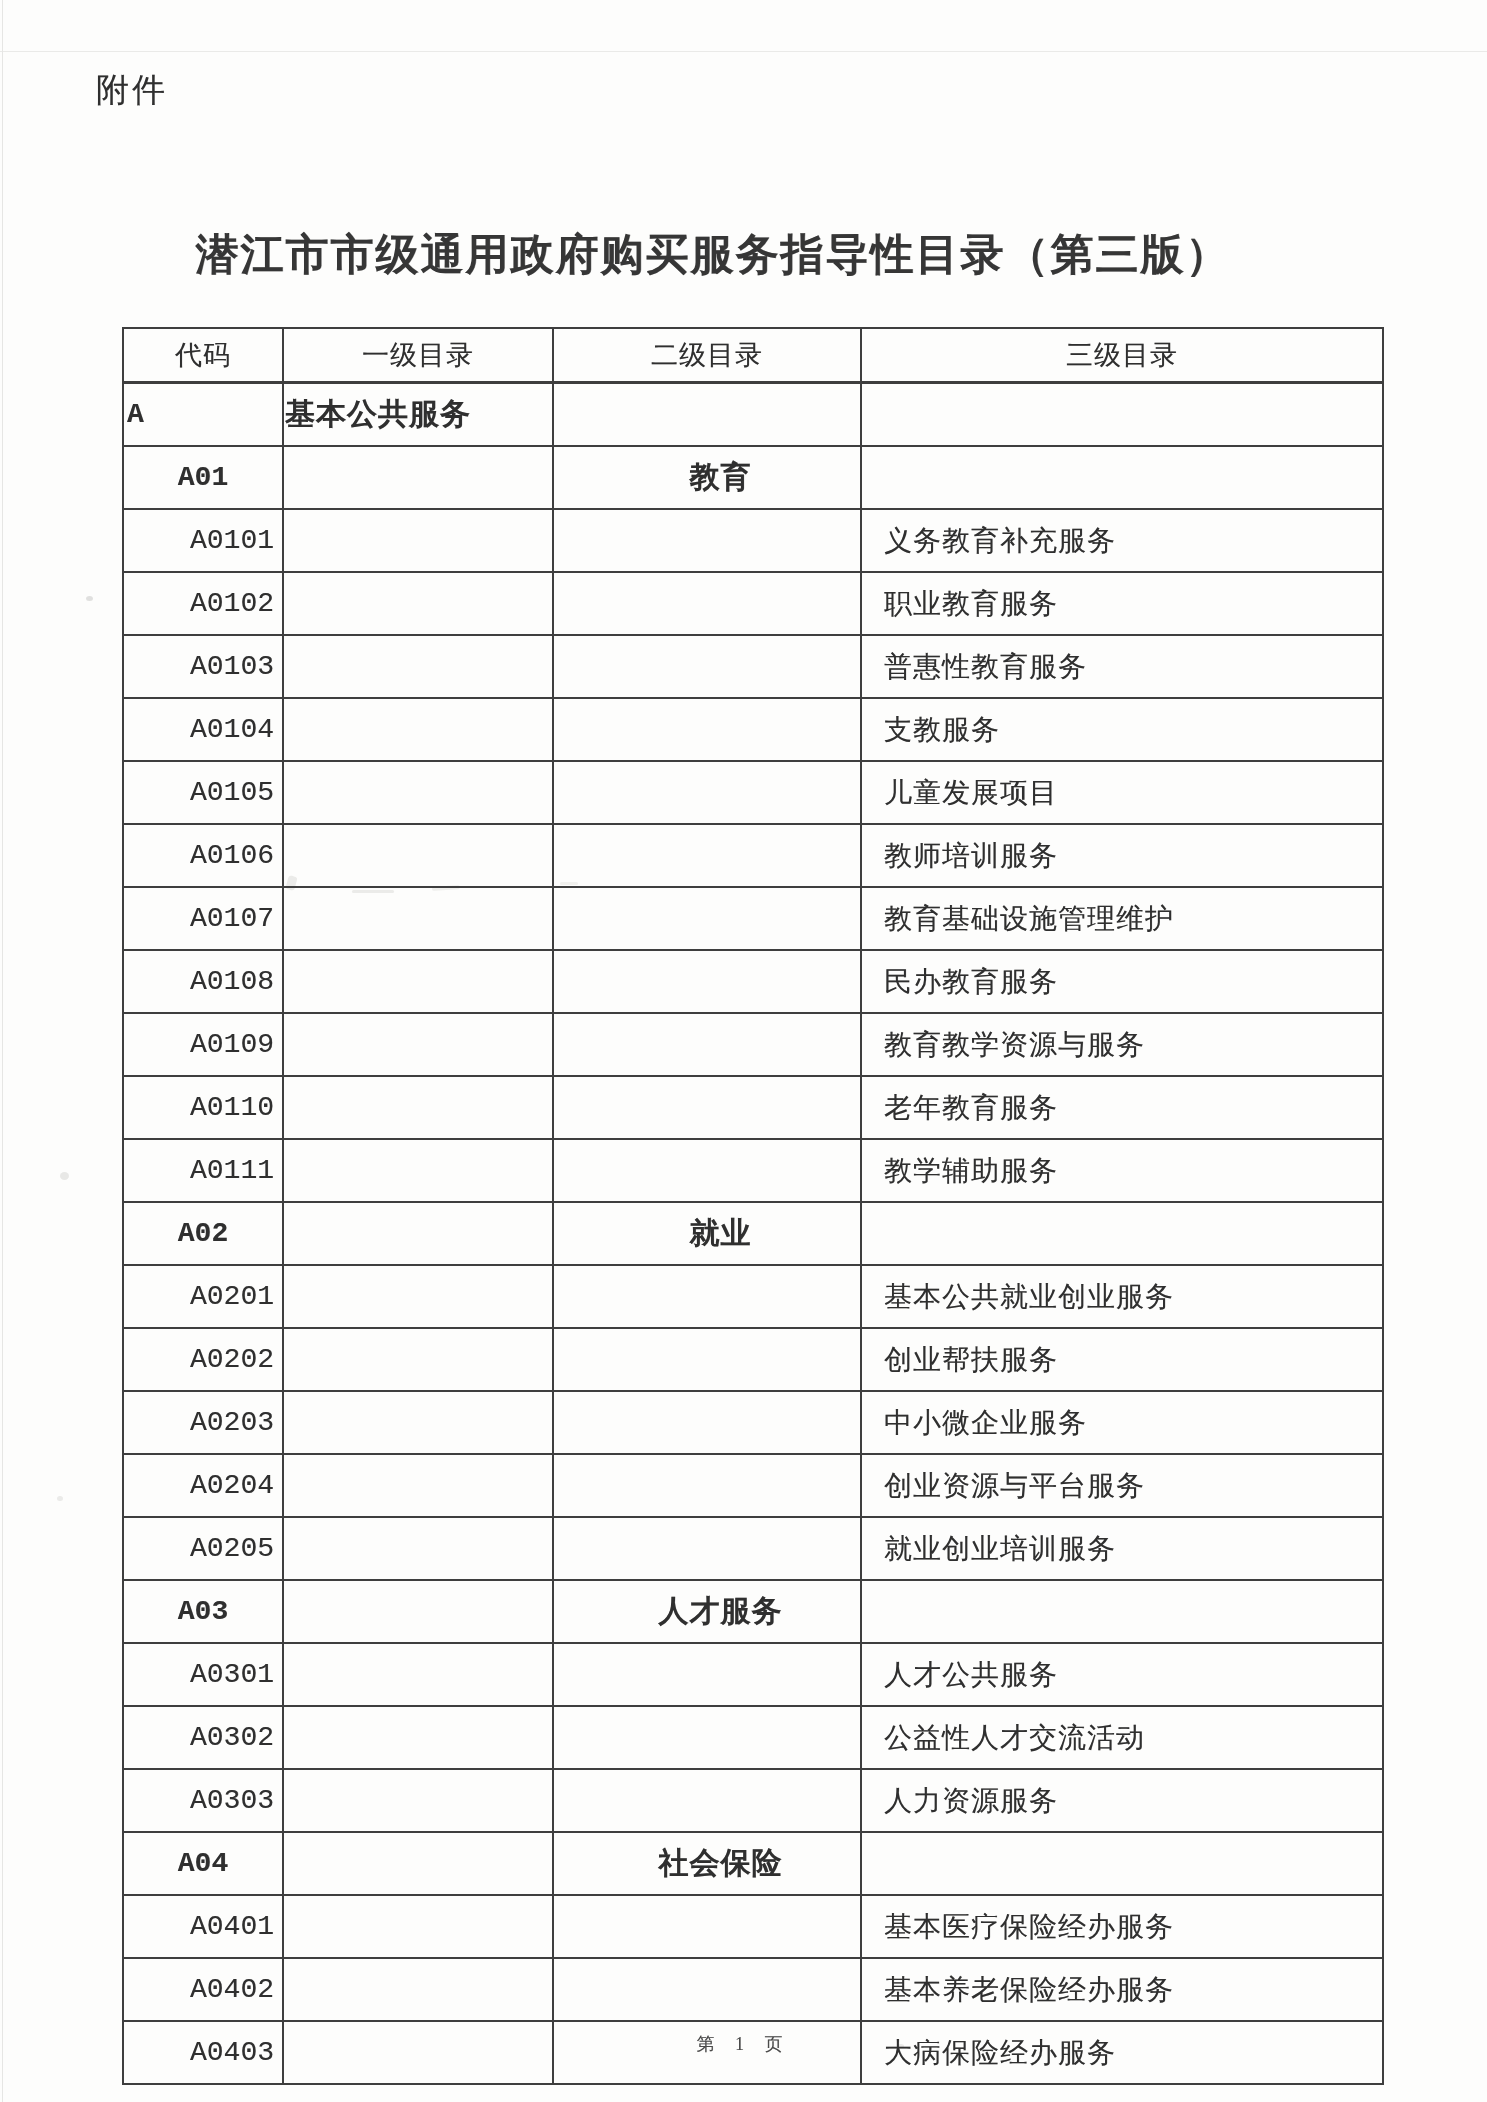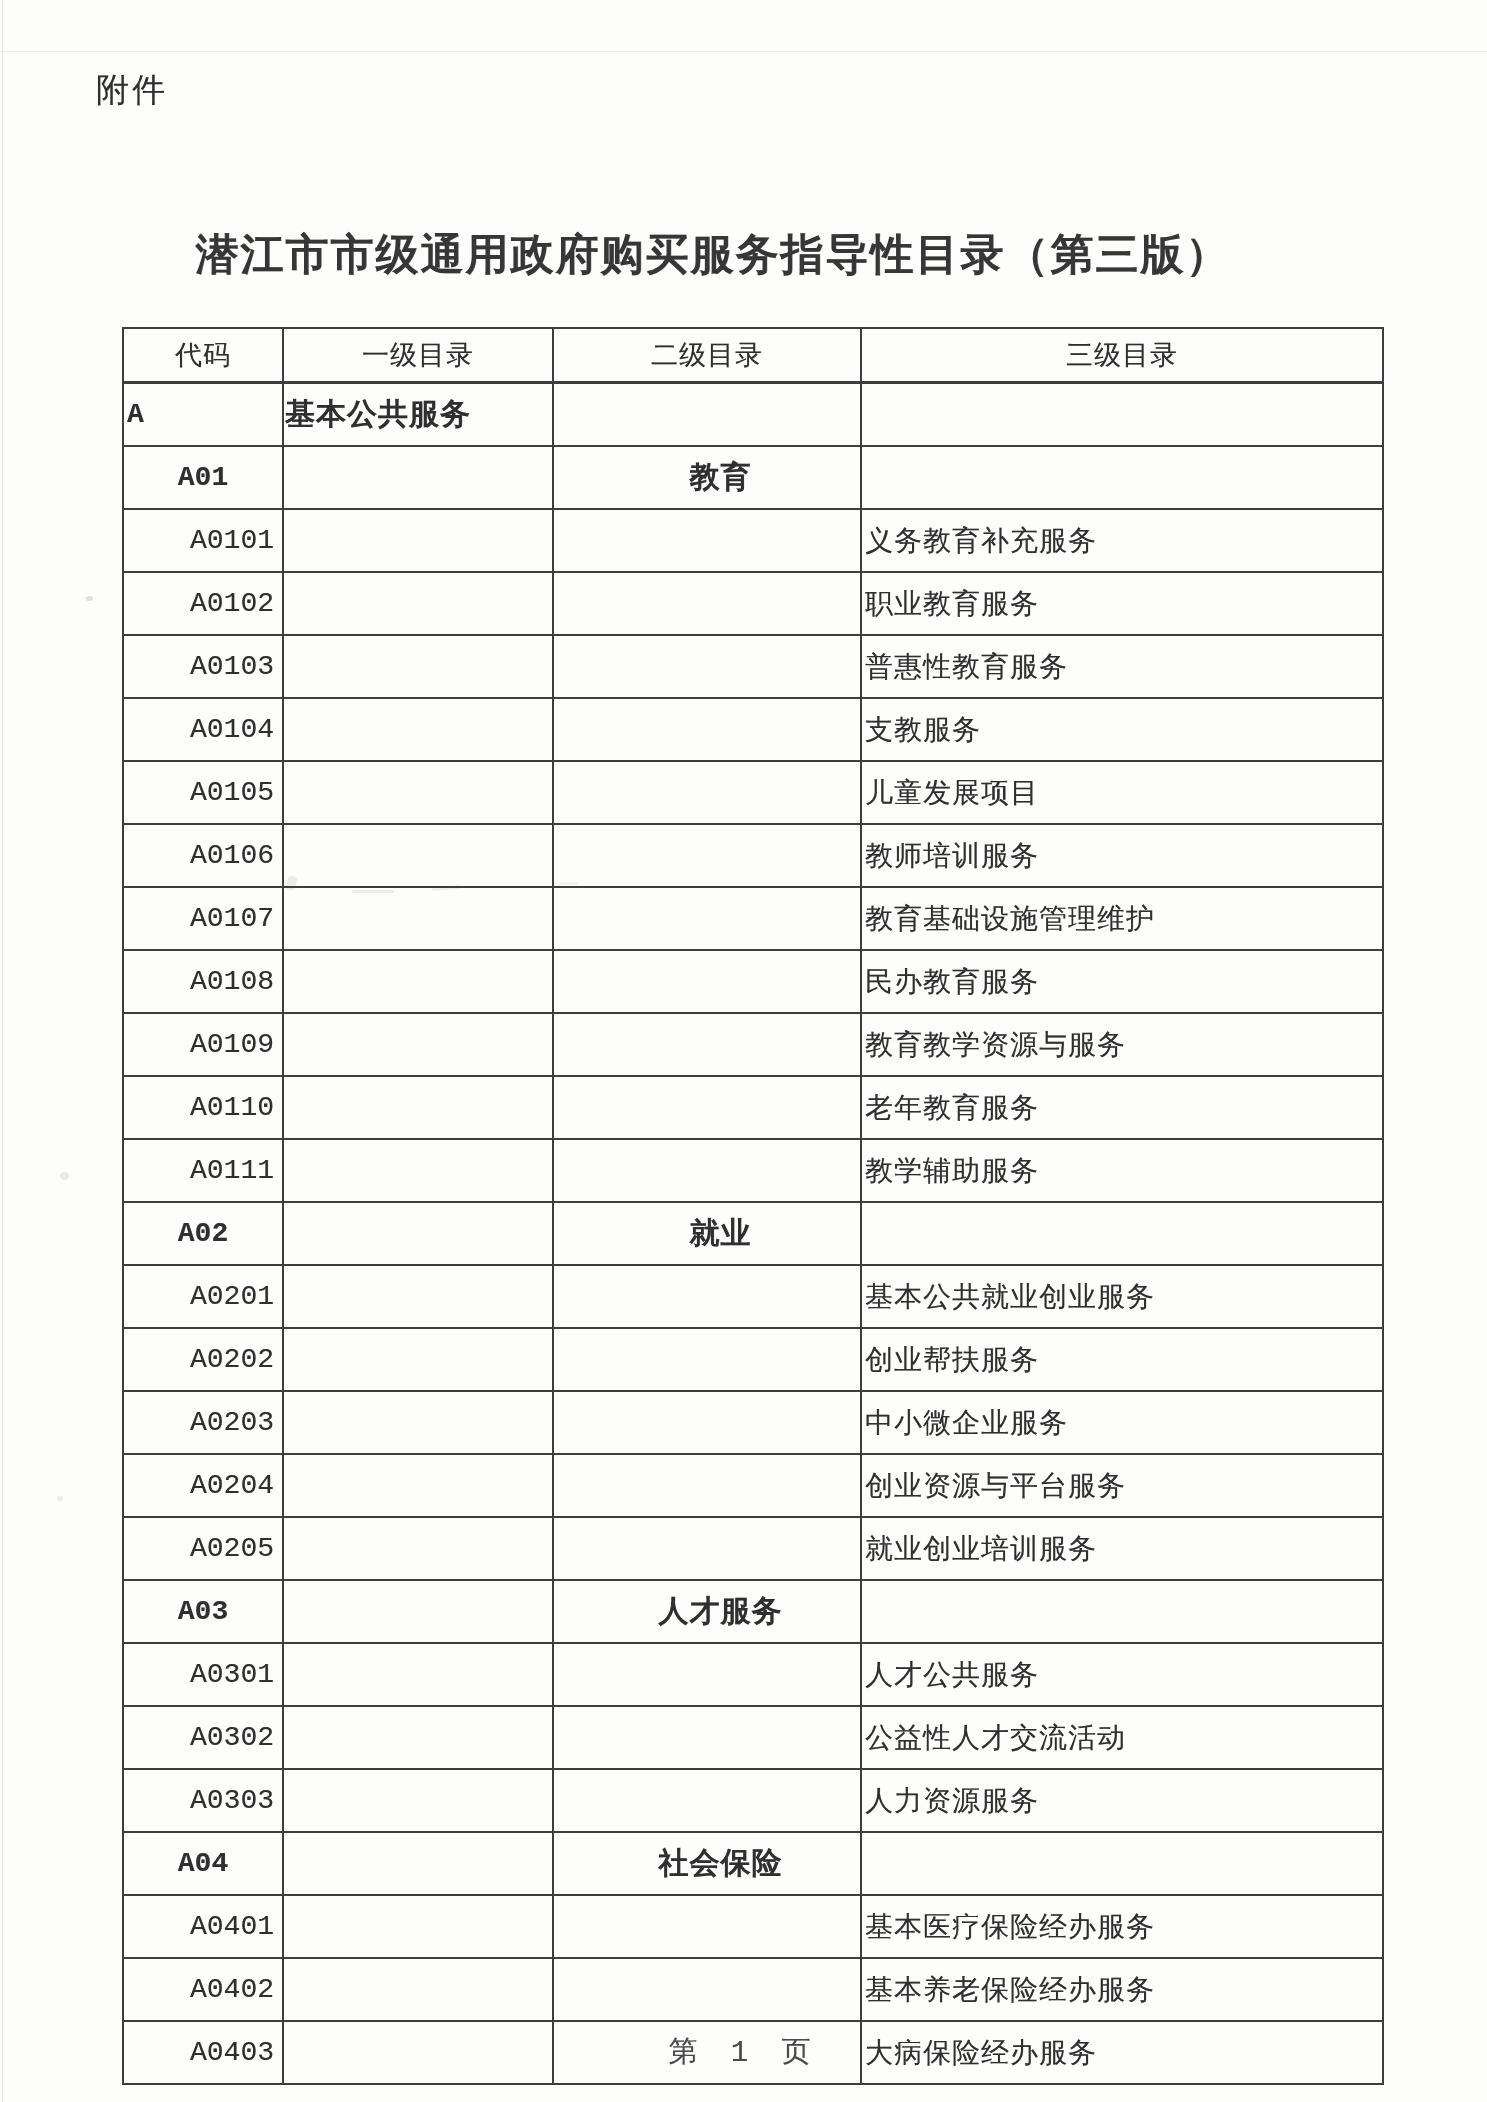--- a/index.html
+++ b/index.html
@@ -58,29 +58,28 @@
   table.catalog td { height: 59px; font-size: 28px; }
   td.code {
     font-family: "Liberation Mono", "DejaVu Sans Mono", monospace;
     font-size: 26px;
   }
   tr.row-section td.code { text-align: left; padding-left: 3px; font-weight: bold; }
   tr.row-section td.l1 { font-weight: bold; font-size: 30px; letter-spacing: 1px; }
   tr.row-group td.code { text-align: center; font-weight: bold; font-size: 28px; margin-left: 8px; }
   tr.row-group td.l2 { text-align: center; font-weight: bold; font-size: 30px; letter-spacing: 1px; padding-left: 28px; }
   tr.row-item td.code { text-align: right; padding-right: 8px; }
-  tr.row-item td.l3 { text-align: left; padding-left: 3px; letter-spacing: 1px; }
+  tr.row-item td.l3 { text-align: left; padding-left: 22px; letter-spacing: 1px; }
 
   .footer {
     position: absolute; top: 2032px; left: 0; width: 1487px;
     text-align: center;
-    font-size: 29px; letter-spacing: 8px;
+    font-size: 18px; letter-spacing: 8px;
     color: #4a4a4a;
     text-shadow: .3px .3px .4px rgba(70,70,70,.35);
-    font-family: Liberation Mono, monospace;
   }
 </style>
 </head>
 <body>
 
 <div class="scan-line-top"></div>
 <div class="scan-line-left"></div>
 <div class="speck s1"></div>
 <div class="speck s2"></div>
 <div class="speck s3"></div>

